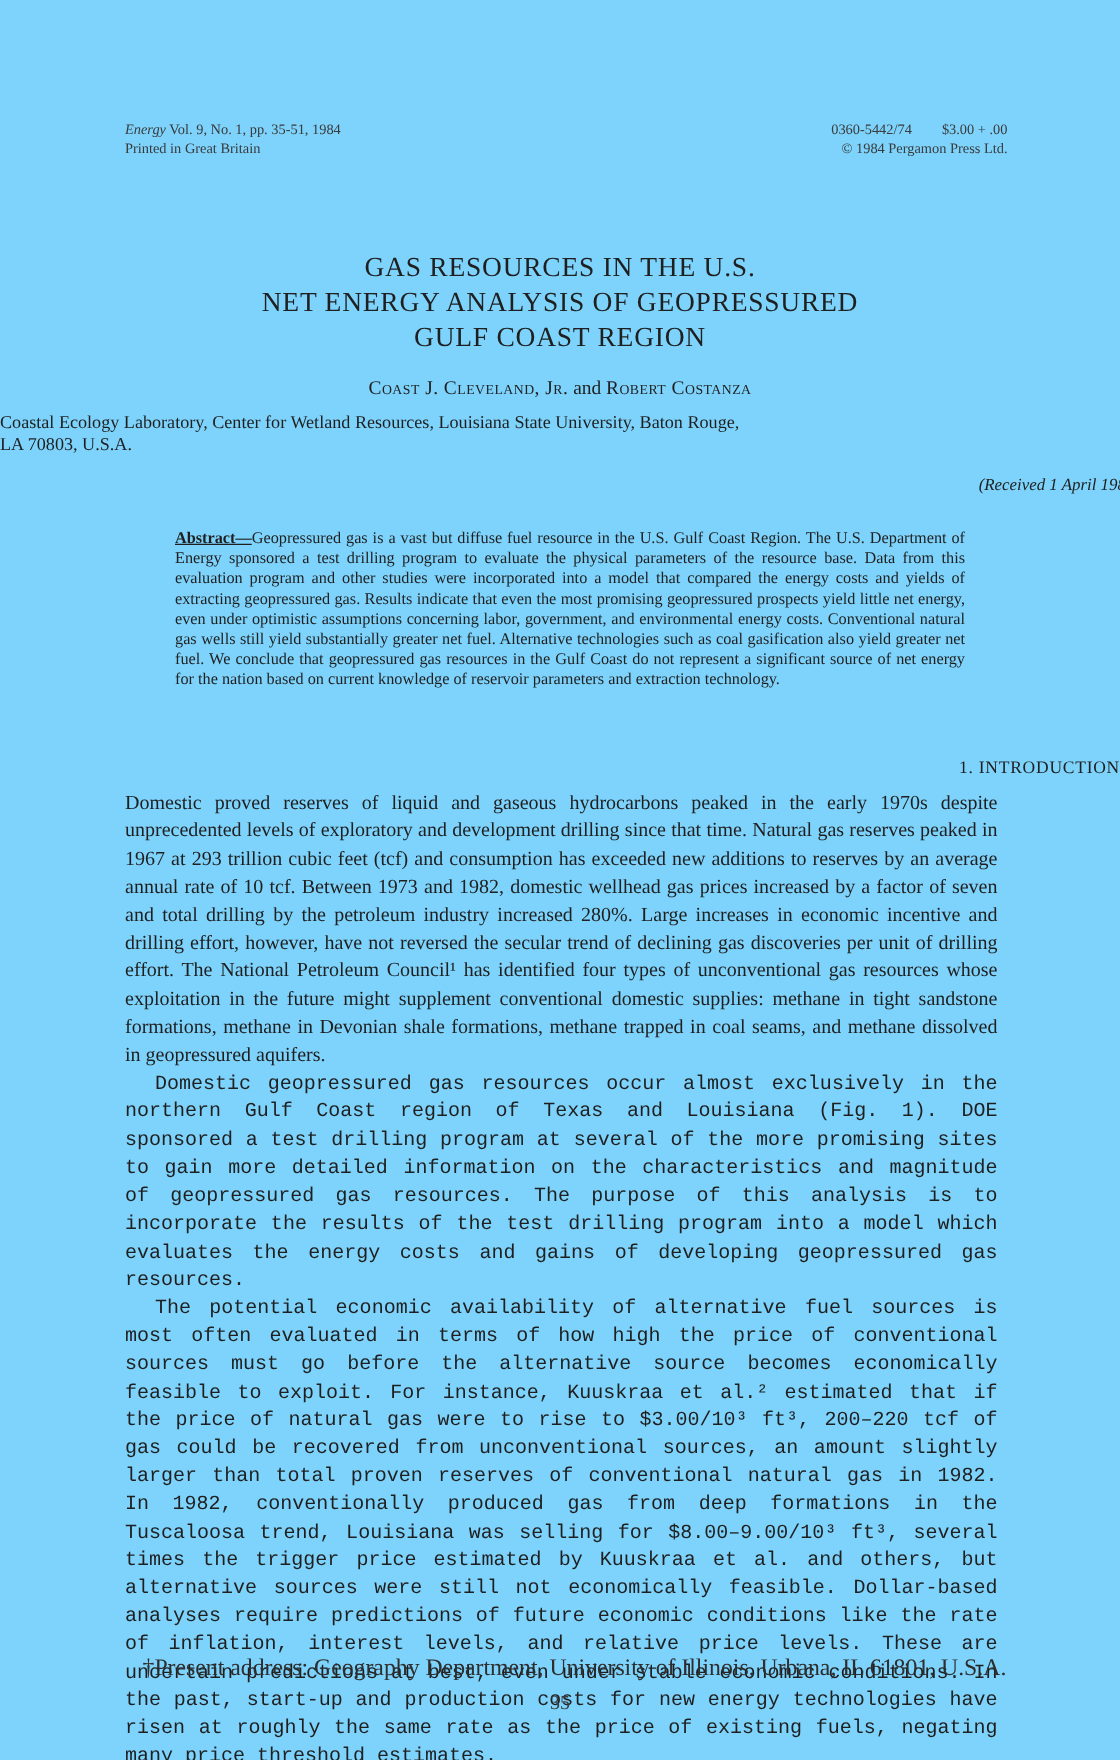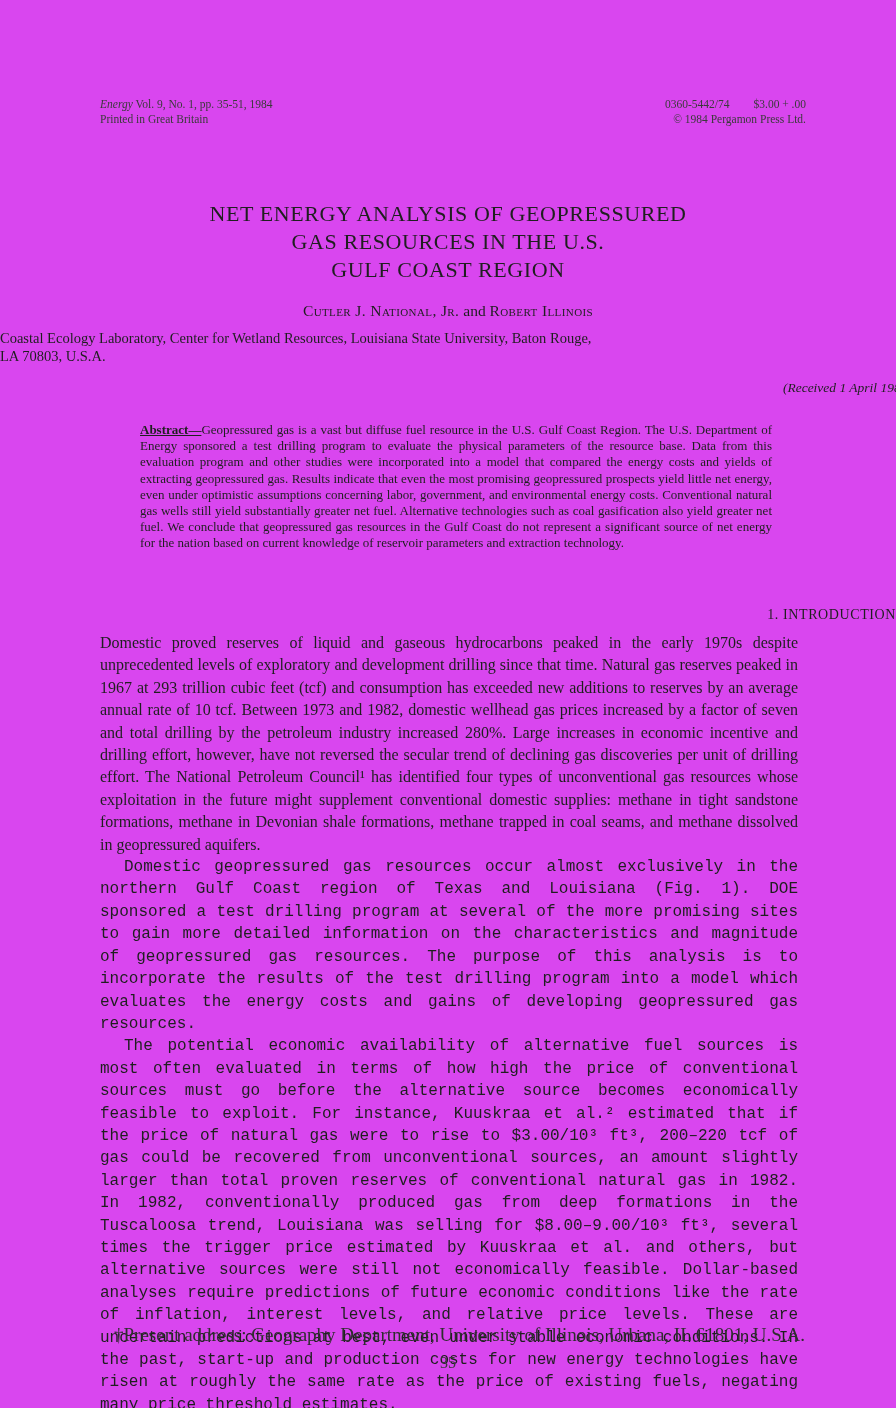--- a/index.html
+++ b/index.html
@@ -5,21 +5,21 @@
   html, body {
     margin: 0;
     padding: 0;
     background: #d9d9d6;
   }
   .page {
     position: relative;
     width: 896px;
     height: 1408px;
     margin: 0 auto;
-    background: #d946ef;
+    background: #7dd3fc;
     color: #1f1f1f;
     font-family: "Liberation Serif", "DejaVu Serif", serif;
     overflow: hidden;
   }
   .journal-header {
     position: absolute;
     top: 97px;
     left: 100px;
     right: 90px;
     display: flex;
@@ -130,27 +130,27 @@
       <div><span class="jh-journal">Energy</span><span> Vol. 9, No. 1, pp. 35-51, 1984</span></div>
       <div>Printed in Great Britain</div>
     </div>
     <div class="jh-right">
       <div><span>0360-5442/74</span><span class="jh-gap"></span><span>$3.00 + .00</span></div>
       <div>© 1984 Pergamon Press Ltd.</div>
     </div>
   </header>
 
   <h1 class="title">
+    <div>GAS RESOURCES IN THE U.S.</div>
     <div>NET ENERGY ANALYSIS OF GEOPRESSURED</div>
-    <div>GAS RESOURCES IN THE U.S.</div>
     <div>GULF COAST REGION</div>
   </h1>
 
   <div class="authors">
-    <span class="smallcaps">Cutler J. National, Jr.</span><span> and </span><span class="smallcaps">Robert Illinois</span>
+    <span class="smallcaps">Coast J. Cleveland, Jr.</span><span> and </span><span class="smallcaps">Robert Costanza</span>
   </div>
 
   <div class="affiliation">
     <div>Coastal Ecology Laboratory, Center for Wetland Resources, Louisiana State University, Baton Rouge,</div>
     <div>LA 70803, U.S.A.</div>
   </div>
 
   <div class="received">(Received 1 April 1983)</div>
 
   <p class="abstract">

